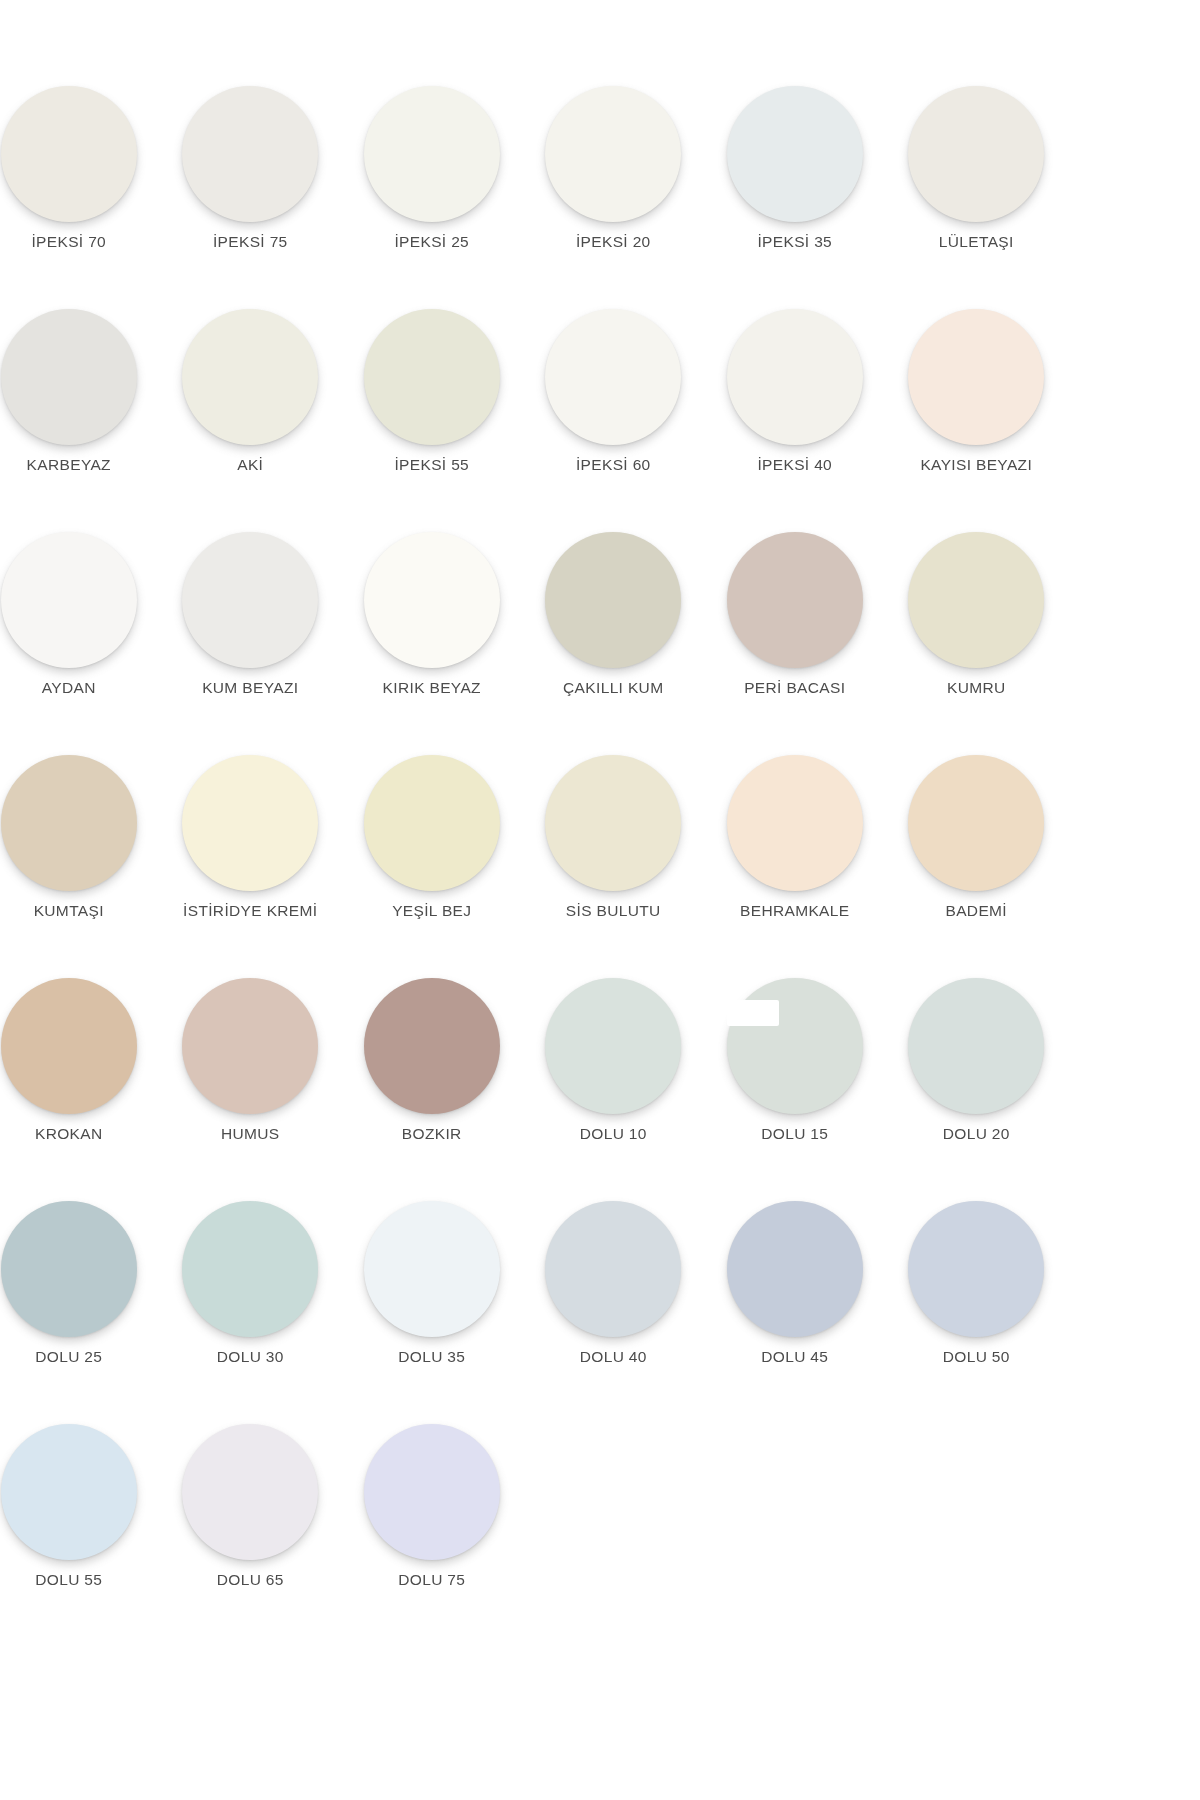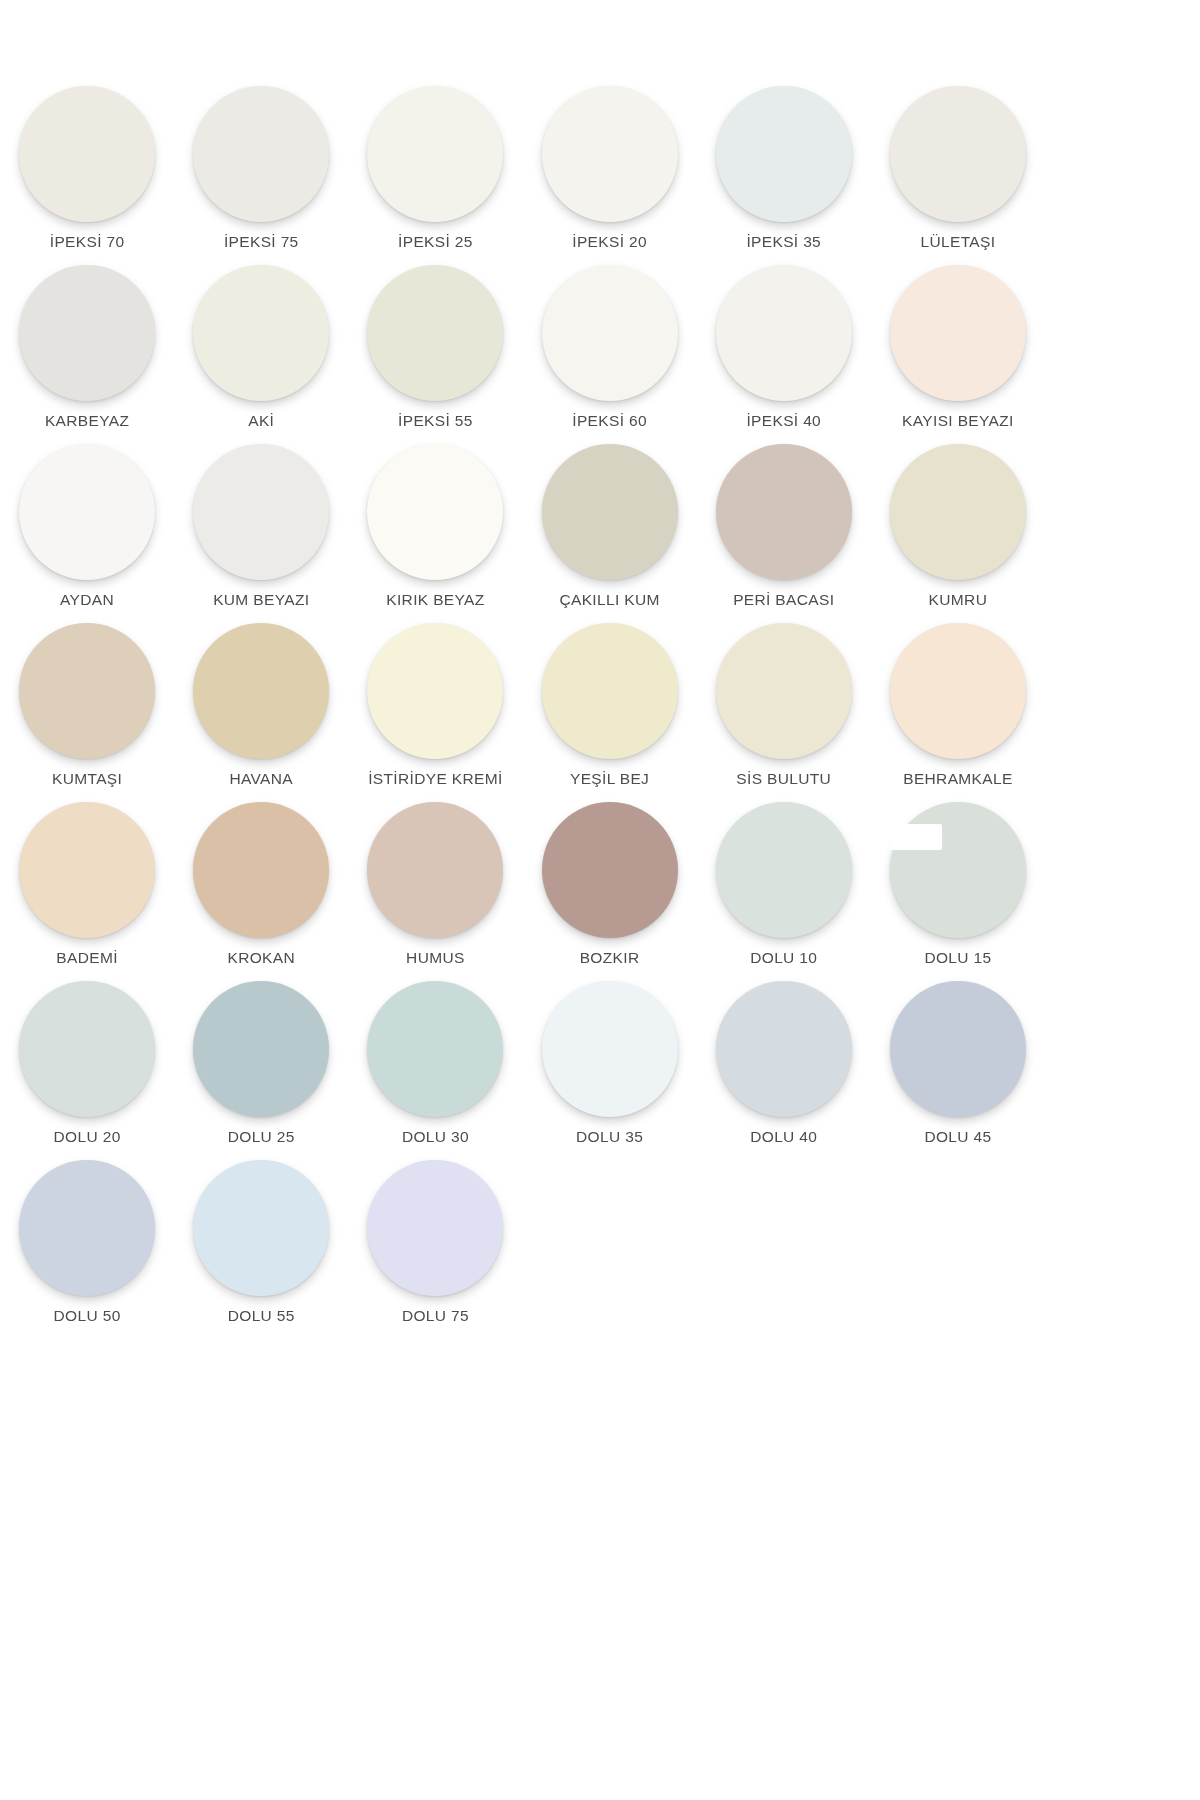--- a/index.html
+++ b/index.html
@@ -28,20 +28,21 @@
   .palette-grid {
     position: absolute;
     left: 0px;
     top: 86px;
     width: 1045px;
     display: grid;
     grid-template-columns: repeat(6, 1fr);
     grid-auto-rows: 179px;
     column-gap: 0px;
     row-gap: 0px;
+    gap: 44px;
   }
 
   .swatch-cell {
     position: relative;
     display: flex;
     flex-direction: column;
     align-items: center;
     justify-content: flex-start;
   }
 
@@ -151,24 +152,20 @@
       </div>
       <div class="swatch-cell">
         <div class="swatch-disc" style="background: rgb(230, 226, 205);"></div>
         <div class="swatch-label">KUMRU</div>
       </div>
       <div class="swatch-cell">
         <div class="swatch-disc" style="background: rgb(221, 207, 185);"></div>
         <div class="swatch-label">KUMTAŞI</div>
       </div>
       <div class="swatch-cell">
-        <div class="swatch-disc" style="background: rgb(222, 208, 174);"></div>
-        <div class="swatch-label">HAVANA</div>
-      </div>
-      <div class="swatch-cell">
         <div class="swatch-disc" style="background: rgb(247, 242, 218);"></div>
         <div class="swatch-label">İSTİRİDYE KREMİ</div>
       </div>
       <div class="swatch-cell">
         <div class="swatch-disc" style="background: rgb(238, 234, 203);"></div>
         <div class="swatch-label">YEŞİL BEJ</div>
       </div>
       <div class="swatch-cell">
         <div class="swatch-disc" style="background: rgb(236, 231, 210);"></div>
         <div class="swatch-label">SİS BULUTU</div>
@@ -229,17 +226,21 @@
       </div>
       <div class="swatch-cell">
         <div class="swatch-disc" style="background: rgb(204, 212, 225);"></div>
         <div class="swatch-label">DOLU 50</div>
       </div>
       <div class="swatch-cell">
         <div class="swatch-disc" style="background: rgb(216, 230, 240);"></div>
         <div class="swatch-label">DOLU 55</div>
       </div>
       <div class="swatch-cell">
+        <div class="swatch-disc" style="background: rgb(236, 233, 238);"></div>
+        <div class="swatch-label">DOLU 65</div>
+      </div>
+      <div class="swatch-cell">
         <div class="swatch-disc" style="background: rgb(223, 224, 242);"></div>
         <div class="swatch-label">DOLU 75</div>
       </div>
     </div>
 </div>
 
 </body></html>

